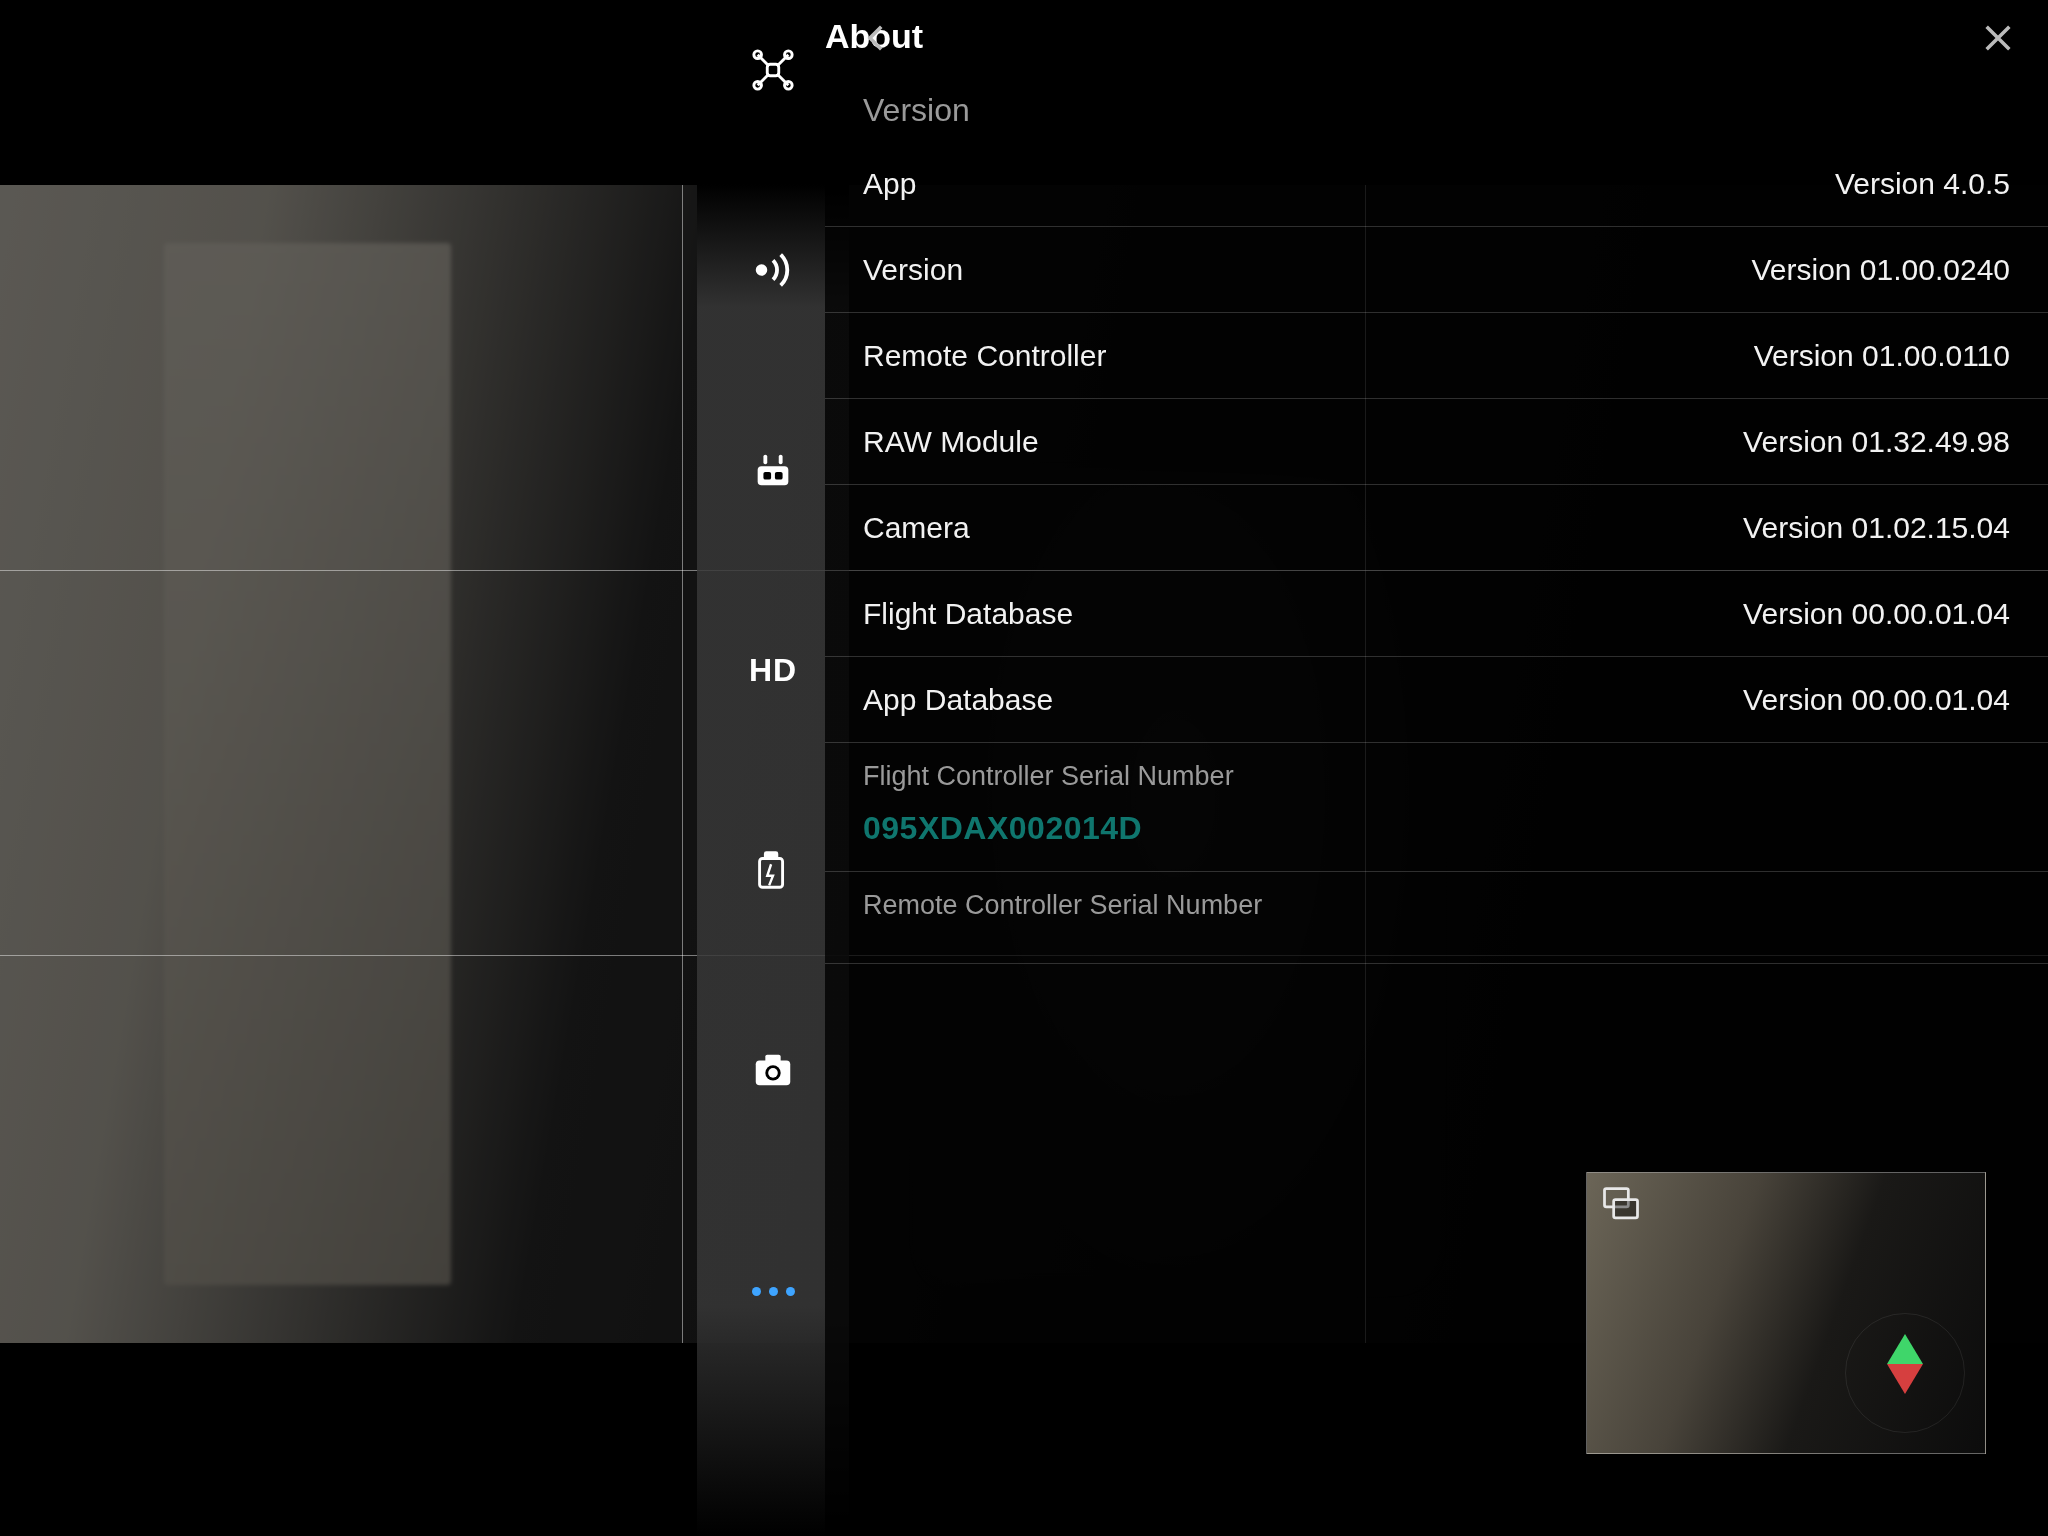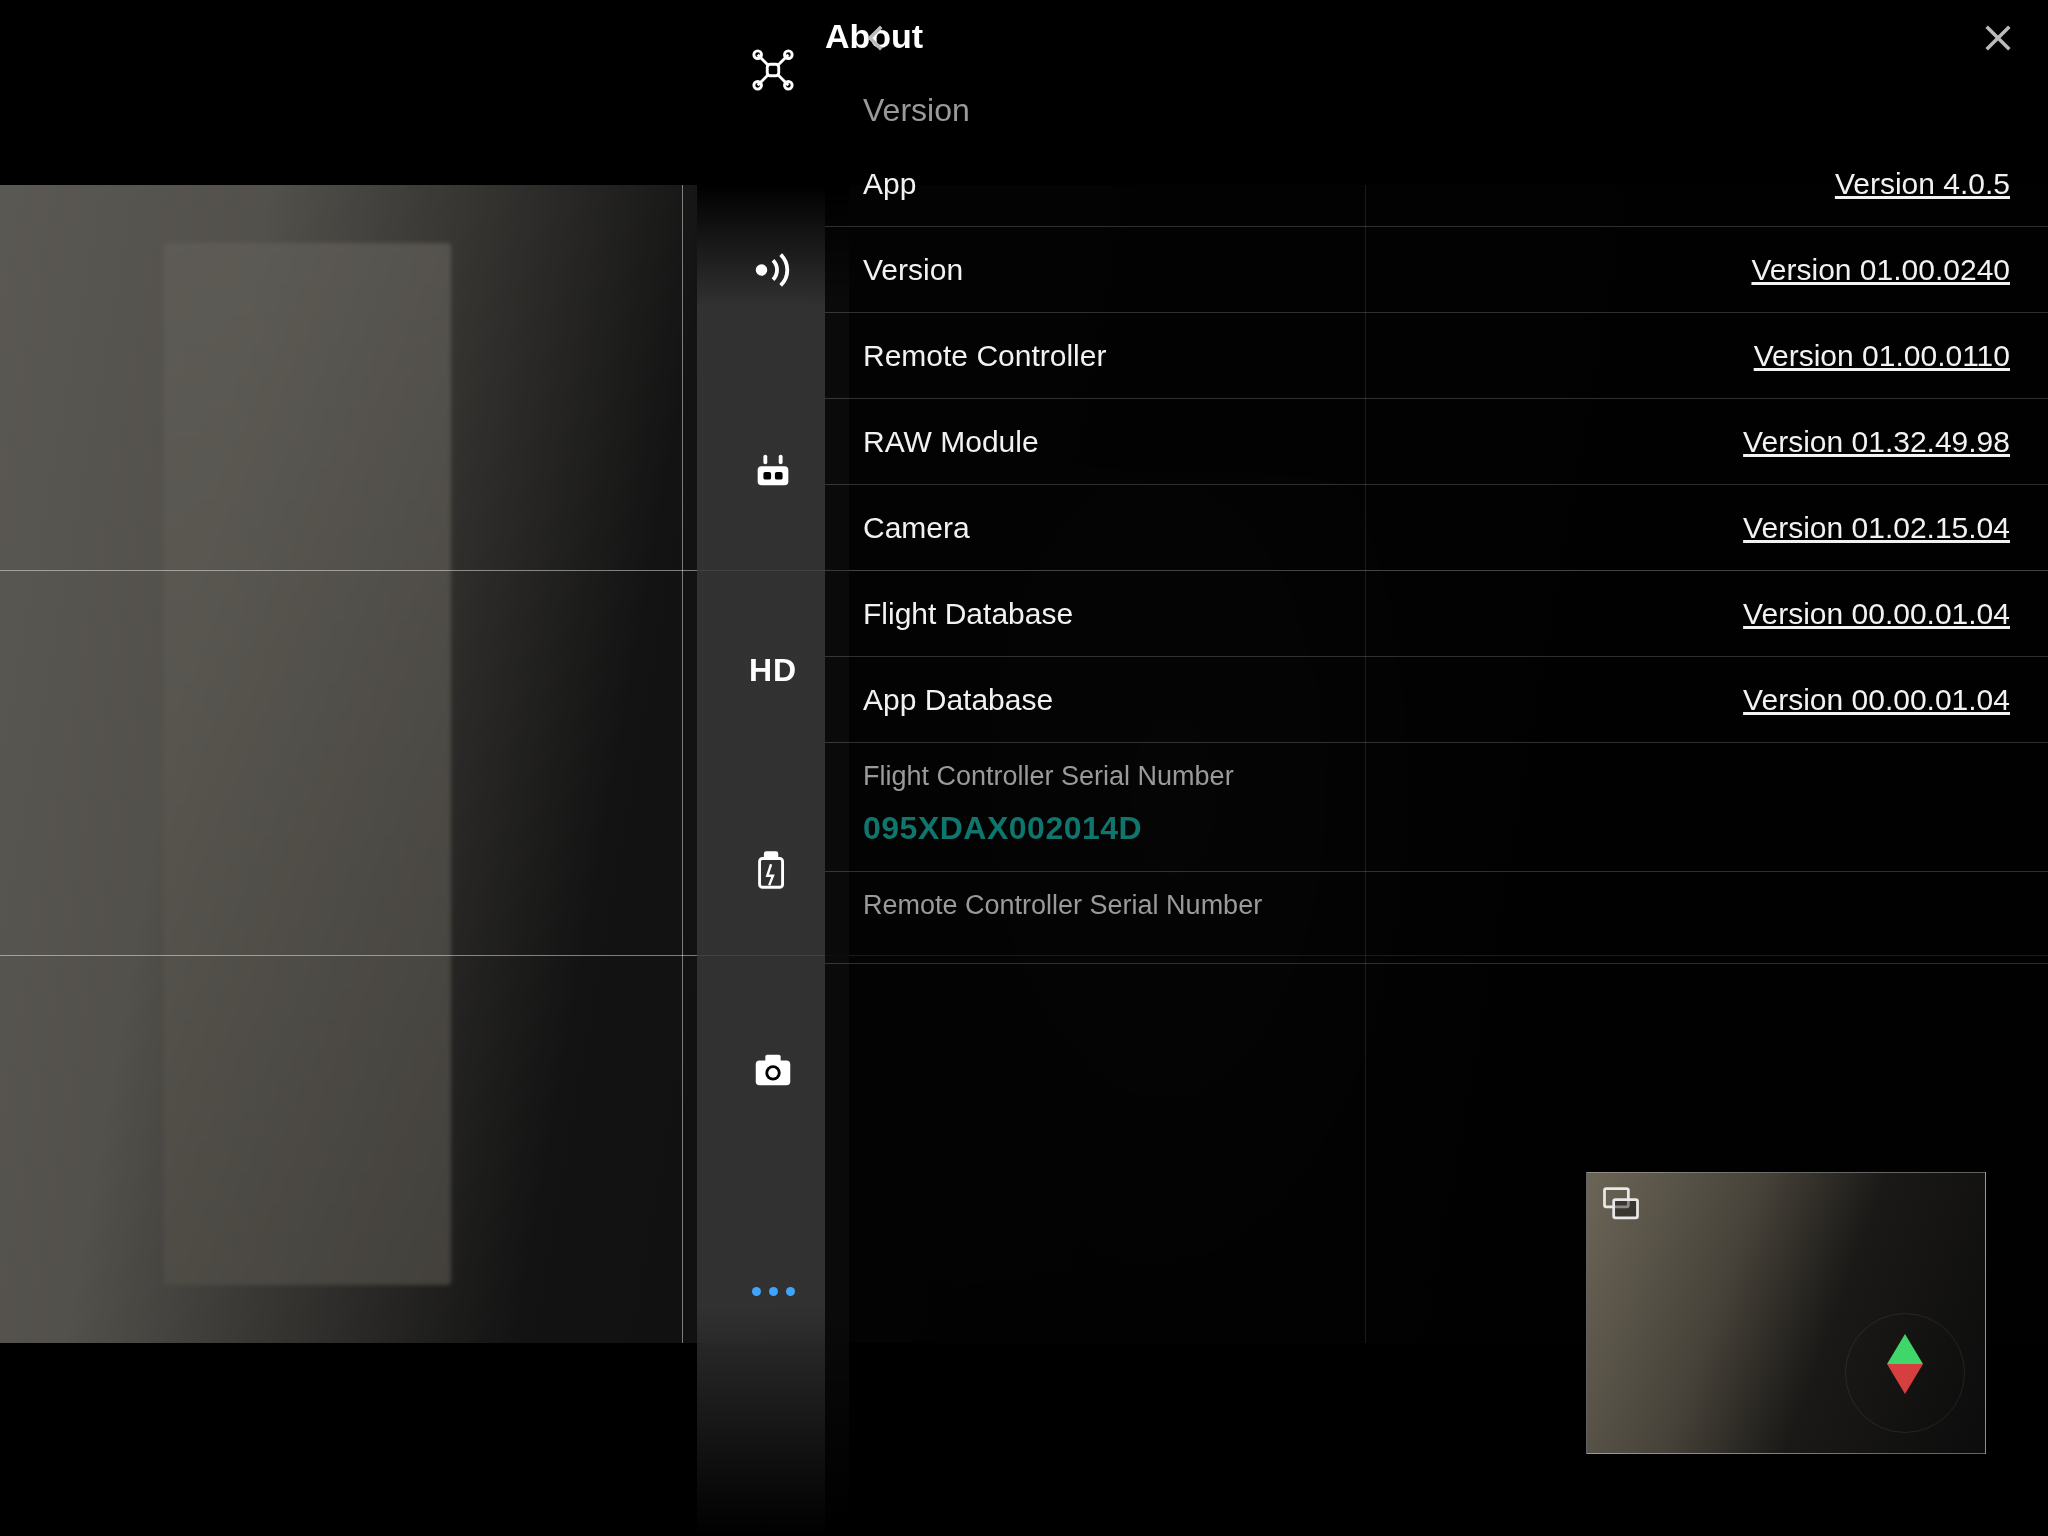--- a/index.html
+++ b/index.html
@@ -154,21 +154,21 @@
     justify-content: space-between;
     align-items: center;
     padding: 0 38px;
     height: 86px;
     border-bottom: 1px solid rgba(255,255,255,0.18);
     font-size: 30px;
     font-weight: 300;
     gap: 48px;
   }
   .row .label { color: #f2f2f2; }
-  .row .value { color: #f2f2f2; text-decoration: underline; }
+  .row .value { color: #f2f2f2; }
 
   .serial-block {
     border-bottom: 1px solid rgba(255,255,255,0.18);
     padding: 18px 44px 24px 38px;
   }
   .serial-block .serial-label {
     color: #9a9a9a;
     font-size: 27px;
     font-weight: 300;
     margin-bottom: 18px;

